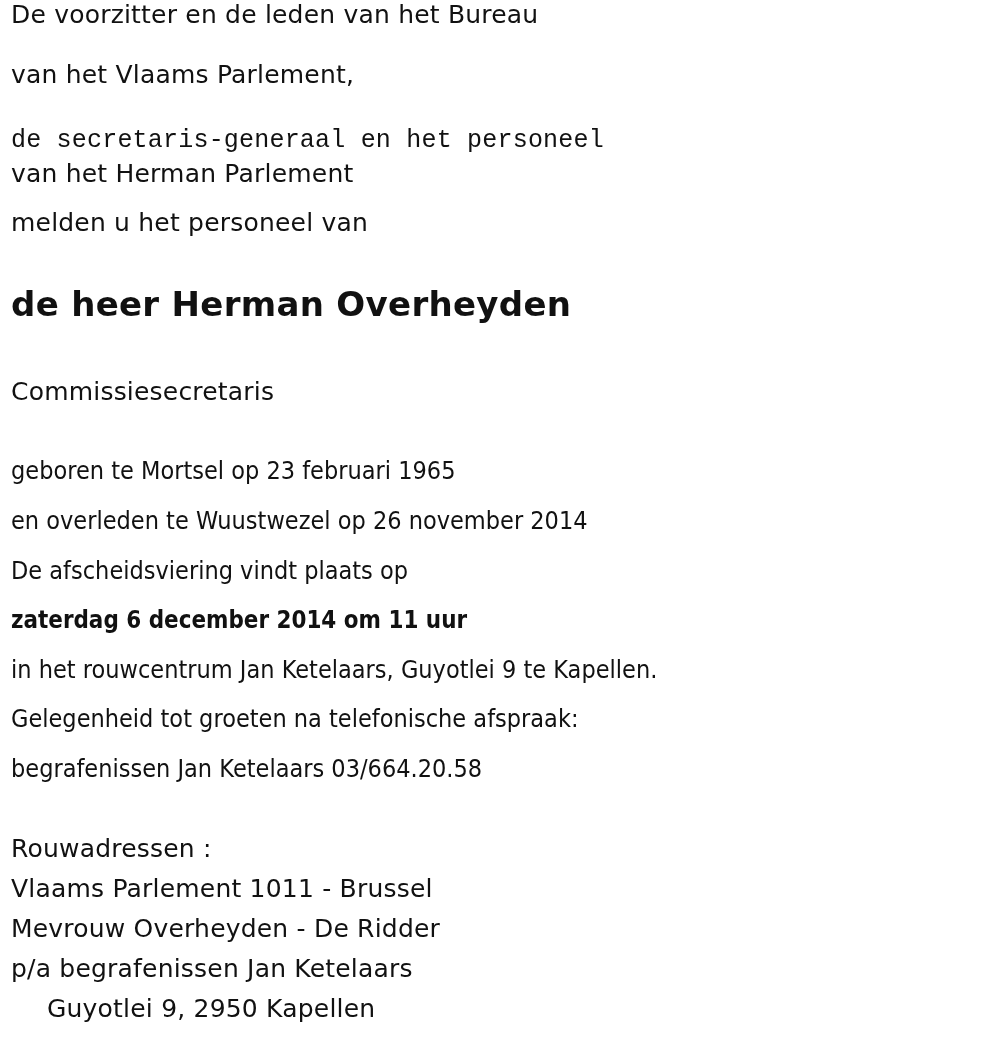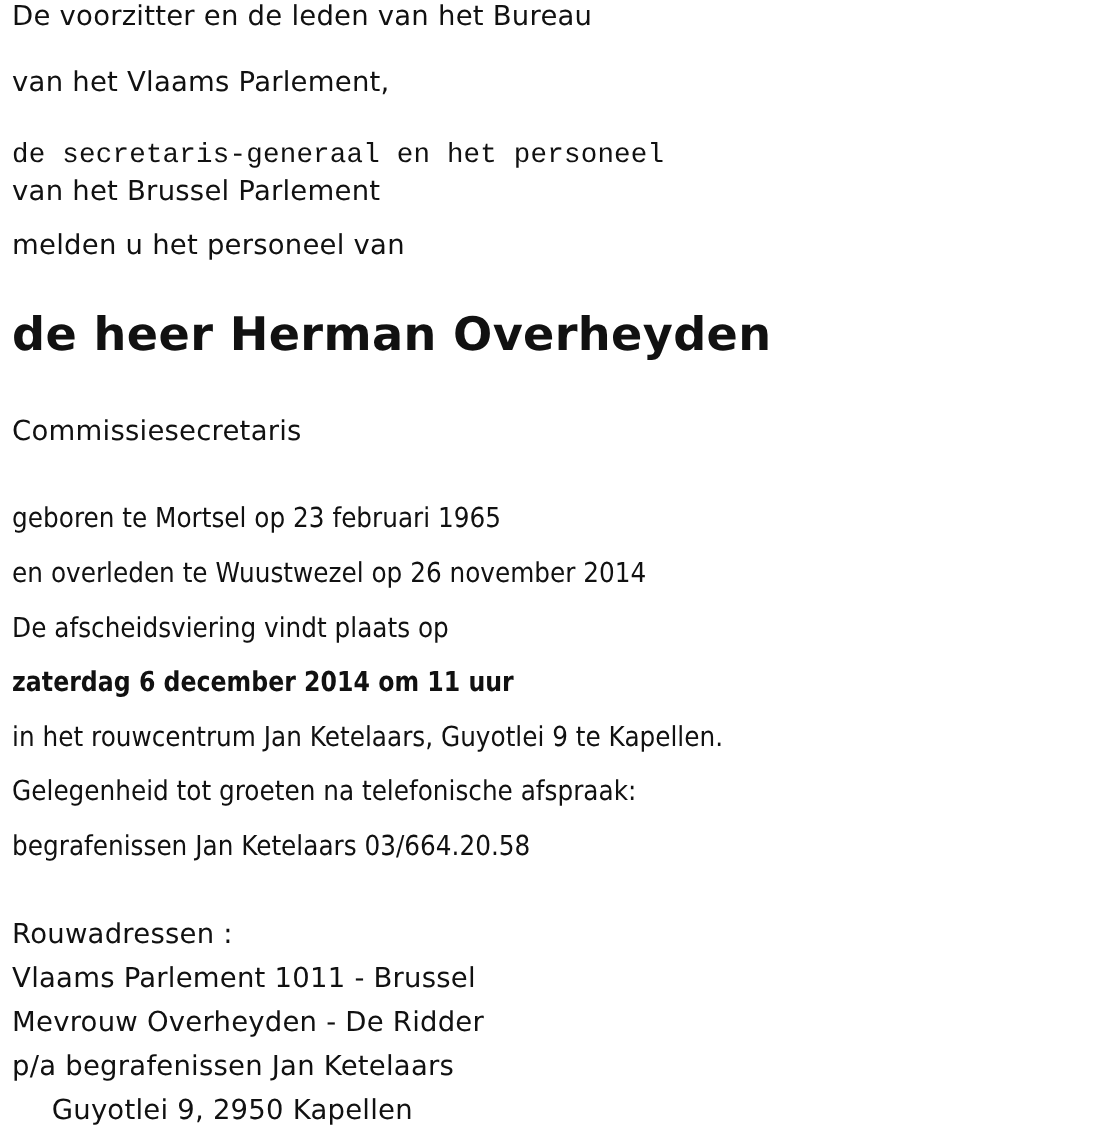--- a/index.html
+++ b/index.html
@@ -23,42 +23,42 @@
       line-height: 30px;
       letter-spacing: 0.2px;
     }
     .condensed {
       font-size: 25px;
       transform-origin: left center;
       transform: scaleX(0.9);
       letter-spacing: 0;
     }
     .title {
-      font-size: 42px;
+      font-size: 34px;
       line-height: 40px;
       font-weight: bold;
       letter-spacing: 0.3px;
     }
     .bold {
       font-weight: bold;
       transform-origin: left center;
       transform: scaleX(0.86);
       letter-spacing: 0;
     }
   </style>
 </head>
 <body>
 
 <div>
 
   <div>
     <div class="line" style="top:0;">De voorzitter en de leden van het Bureau</div>
     <div class="line" style="top:60px;">van het Vlaams Parlement,</div>
     <div class="line" style="top:126px;font-family:Liberation Mono, monospace;">de secretaris-generaal en het personeel</div>
-    <div class="line" style="top:159px;">van het Brussel Parlement</div>
+    <div class="line" style="top:159px;">van het Herman Parlement</div>
     <div class="line" style="top:208px;">melden u het personeel van</div>
   </div>
 
   <div class="line title" style="top:284px;">de heer Herman Overheyden</div>
 
   <div class="line" style="top:377px;">Commissiesecretaris</div>
 
   <div>
     <div class="line condensed" style="top:456px;">geboren te Mortsel op 23 februari 1965</div>
     <div class="line condensed" style="top:506px;">en overleden te Wuustwezel op 26 november 2014</div>

